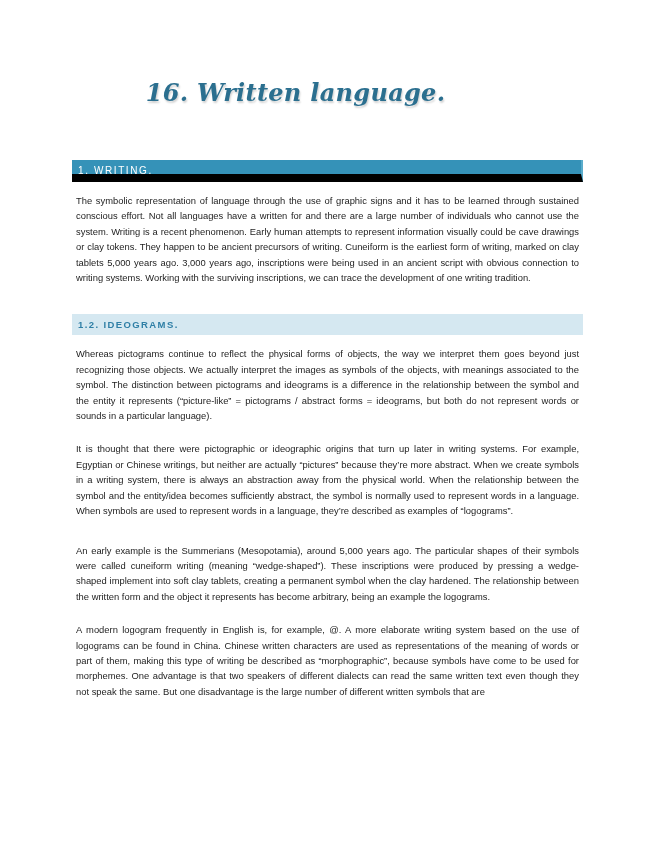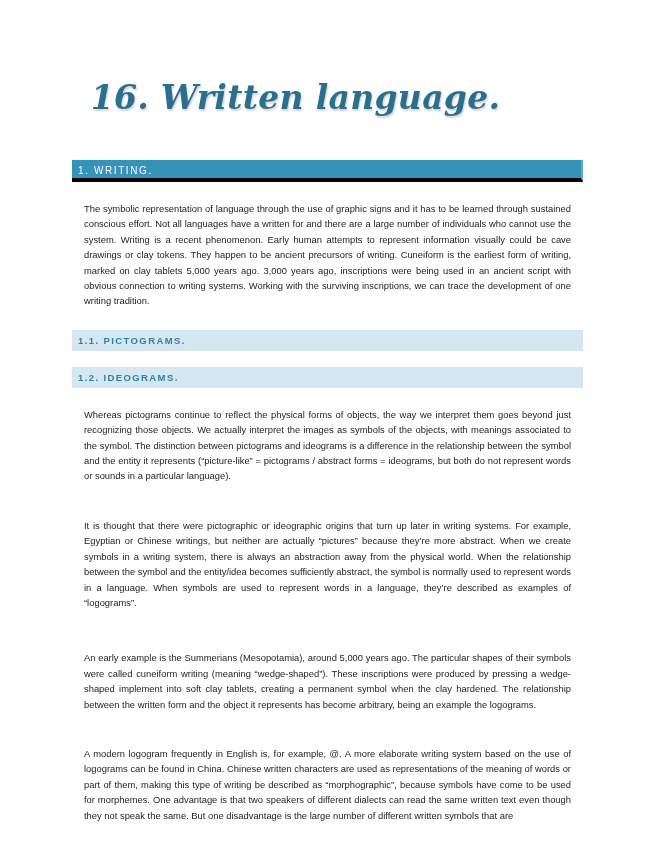--- a/index.html
+++ b/index.html
@@ -1,56 +1,55 @@
 <!DOCTYPE html>
 <html><head>
 <meta charset="utf-8">
 <style>
   html, body { margin: 0; padding: 0; background: #ffffff; }
   body { width: 655px; height: 848px; position: relative; overflow: hidden;
          font-family: "Liberation Sans", sans-serif; color: #1a1a1a; }
   .title {
     position: absolute; left: 0; width: 591px; top: 78px; text-align: center;
     font-family: "DejaVu Serif", serif; font-style: italic; font-weight: bold;
-    font-size: 33px; color: #2b6f8f; letter-spacing: 0.3px;
+    font-size: 24px; color: #2b6f8f; letter-spacing: 0.3px;
     text-shadow: 1px 2px 2px rgba(0,0,0,0.18);
   }
   .page { position: absolute; left: 72px; width: 511px; top: 160px; }
   .h1 {
     background: #3592b8; color: #ffffff; height: 22px; line-height: 22px;
     font-size: 10px; letter-spacing: 1.6px; padding-left: 6px;
-    border-right: 2px solid #5aaccb; border-bottom: 4px solid #000000;
+    border-right: 2px solid #5aaccb; border-bottom: 8px solid #000000;
     box-sizing: border-box;
   }
   .h2 {
     background: #d5e8f1; color: #2f7fa6; height: 21px; line-height: 21px;
     font-size: 9.5px; font-weight: bold; letter-spacing: 1.4px; padding-left: 6px;
     box-sizing: border-box;
   }
   p {
-    margin: 12px; font-size: 9.4px; line-height: 15.4px; text-align: justify;
+    margin: 4px; font-size: 9.4px; line-height: 15.4px; text-align: justify;
     text-align-last: left; color: #1d1d1d;
   }
   .gap-h-p { height: 7px; }
   .gap-p-h { height: 9px; }
   .gap-p-p { height: 10px; }
 </style>
 </head>
 <body>
 
 <div class="title">16. Written language.</div>
 
 <div class="page">
 
   <div class="h1">1. WRITING.</div>
   <div class="gap-h-p"></div>
   <p>The symbolic representation of language through the use of graphic signs and it has to be learned through sustained conscious effort. Not all languages have a written for and there are a large number of individuals who cannot use the system. Writing is a recent phenomenon. Early human attempts to represent information visually could be cave drawings or clay tokens. They happen to be ancient precursors of writing. Cuneiform is the earliest form of writing, marked on clay tablets 5,000 years ago. 3,000 years ago, inscriptions were being used in an ancient script with obvious connection to writing systems. Working with the surviving inscriptions, we can trace the development of one writing tradition.</p>
 
   <div class="gap-p-h"></div>
-  <div class="h2">1.1. PICTOGRAMS.</div>
   <div class="gap-h-p"></div>
 
   <div class="gap-p-h"></div>
   <div class="h2">1.2. IDEOGRAMS.</div>
   <div class="gap-h-p"></div>
   <p>Whereas pictograms continue to reflect the physical forms of objects, the way we interpret them goes beyond just recognizing those objects. We actually interpret the images as symbols of the objects, with meanings associated to the symbol. The distinction between pictograms and ideograms is a difference in the relationship between the symbol and the entity it represents (“picture-like” = pictograms / abstract forms = ideograms, but both do not represent words or sounds in a particular language).</p>
   <div class="gap-p-p"></div>
   <p>It is thought that there were pictographic or ideographic origins that turn up later in writing systems. For example, Egyptian or Chinese writings, but neither are actually “pictures” because they’re more abstract. When we create symbols in a writing system, there is always an abstraction away from the physical world. When the relationship between the symbol and the entity/idea becomes sufficiently abstract, the symbol is normally used to represent words in a language. When symbols are used to represent words in a language, they’re described as examples of “logograms”.</p>
 
   <div class="gap-p-h"></div>

